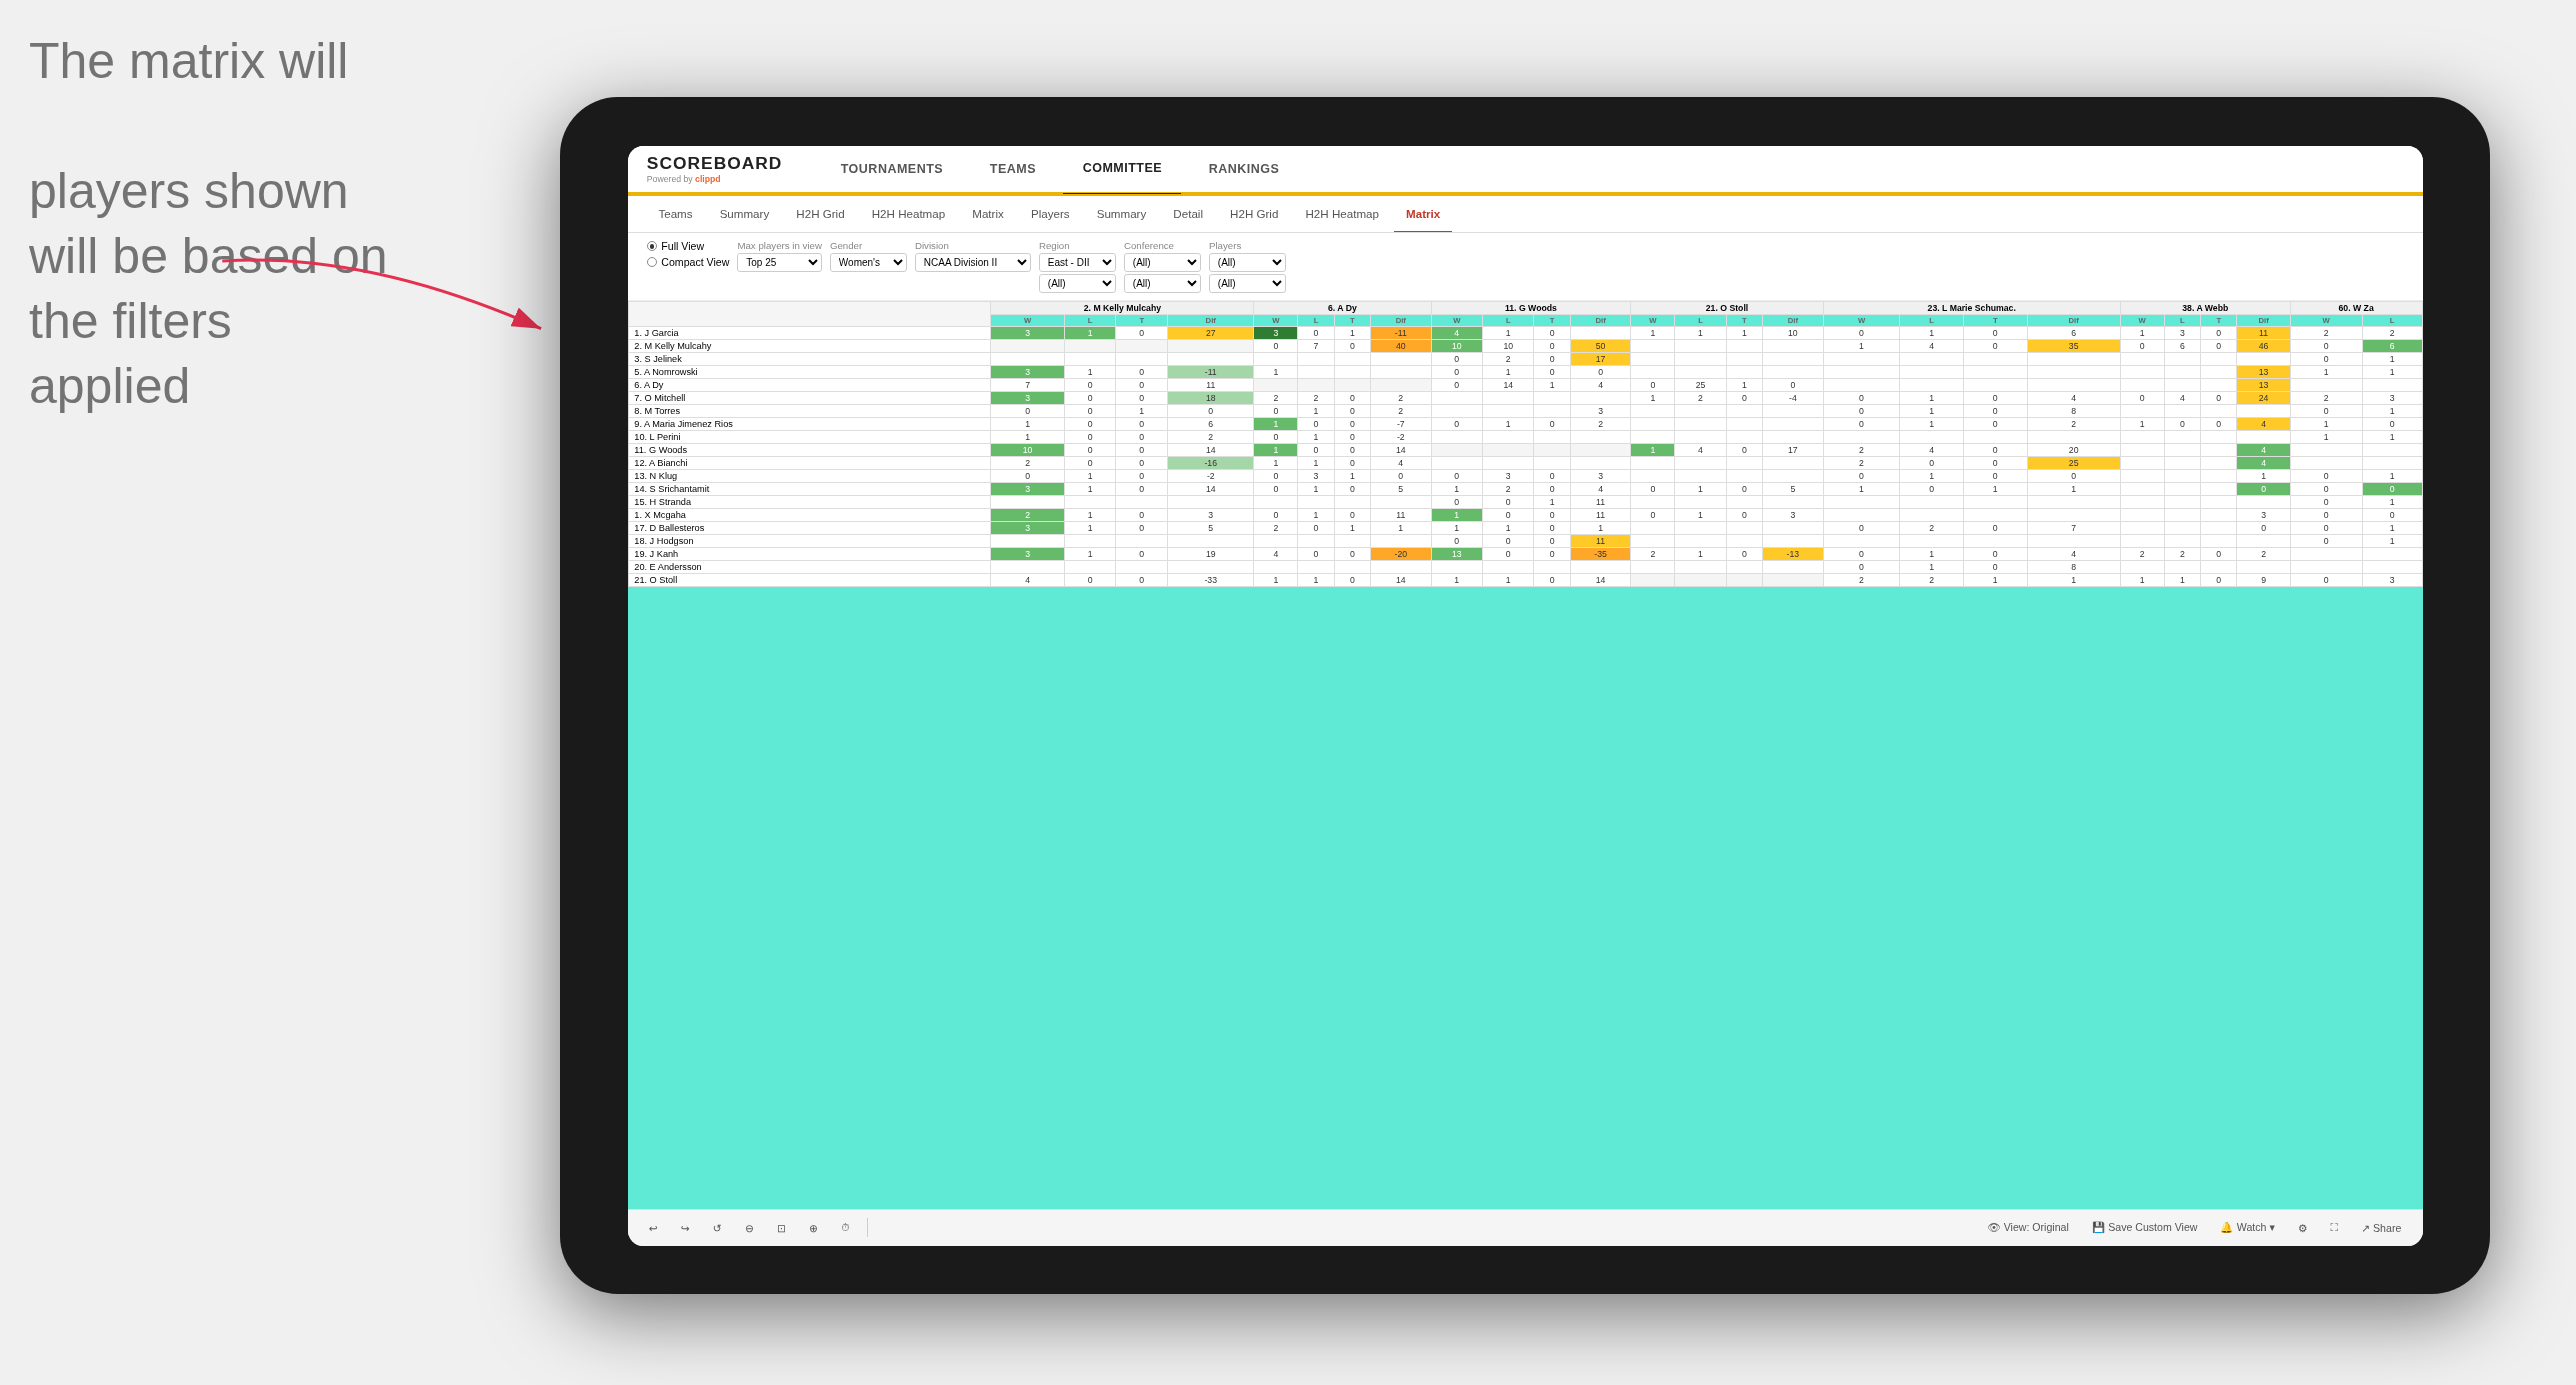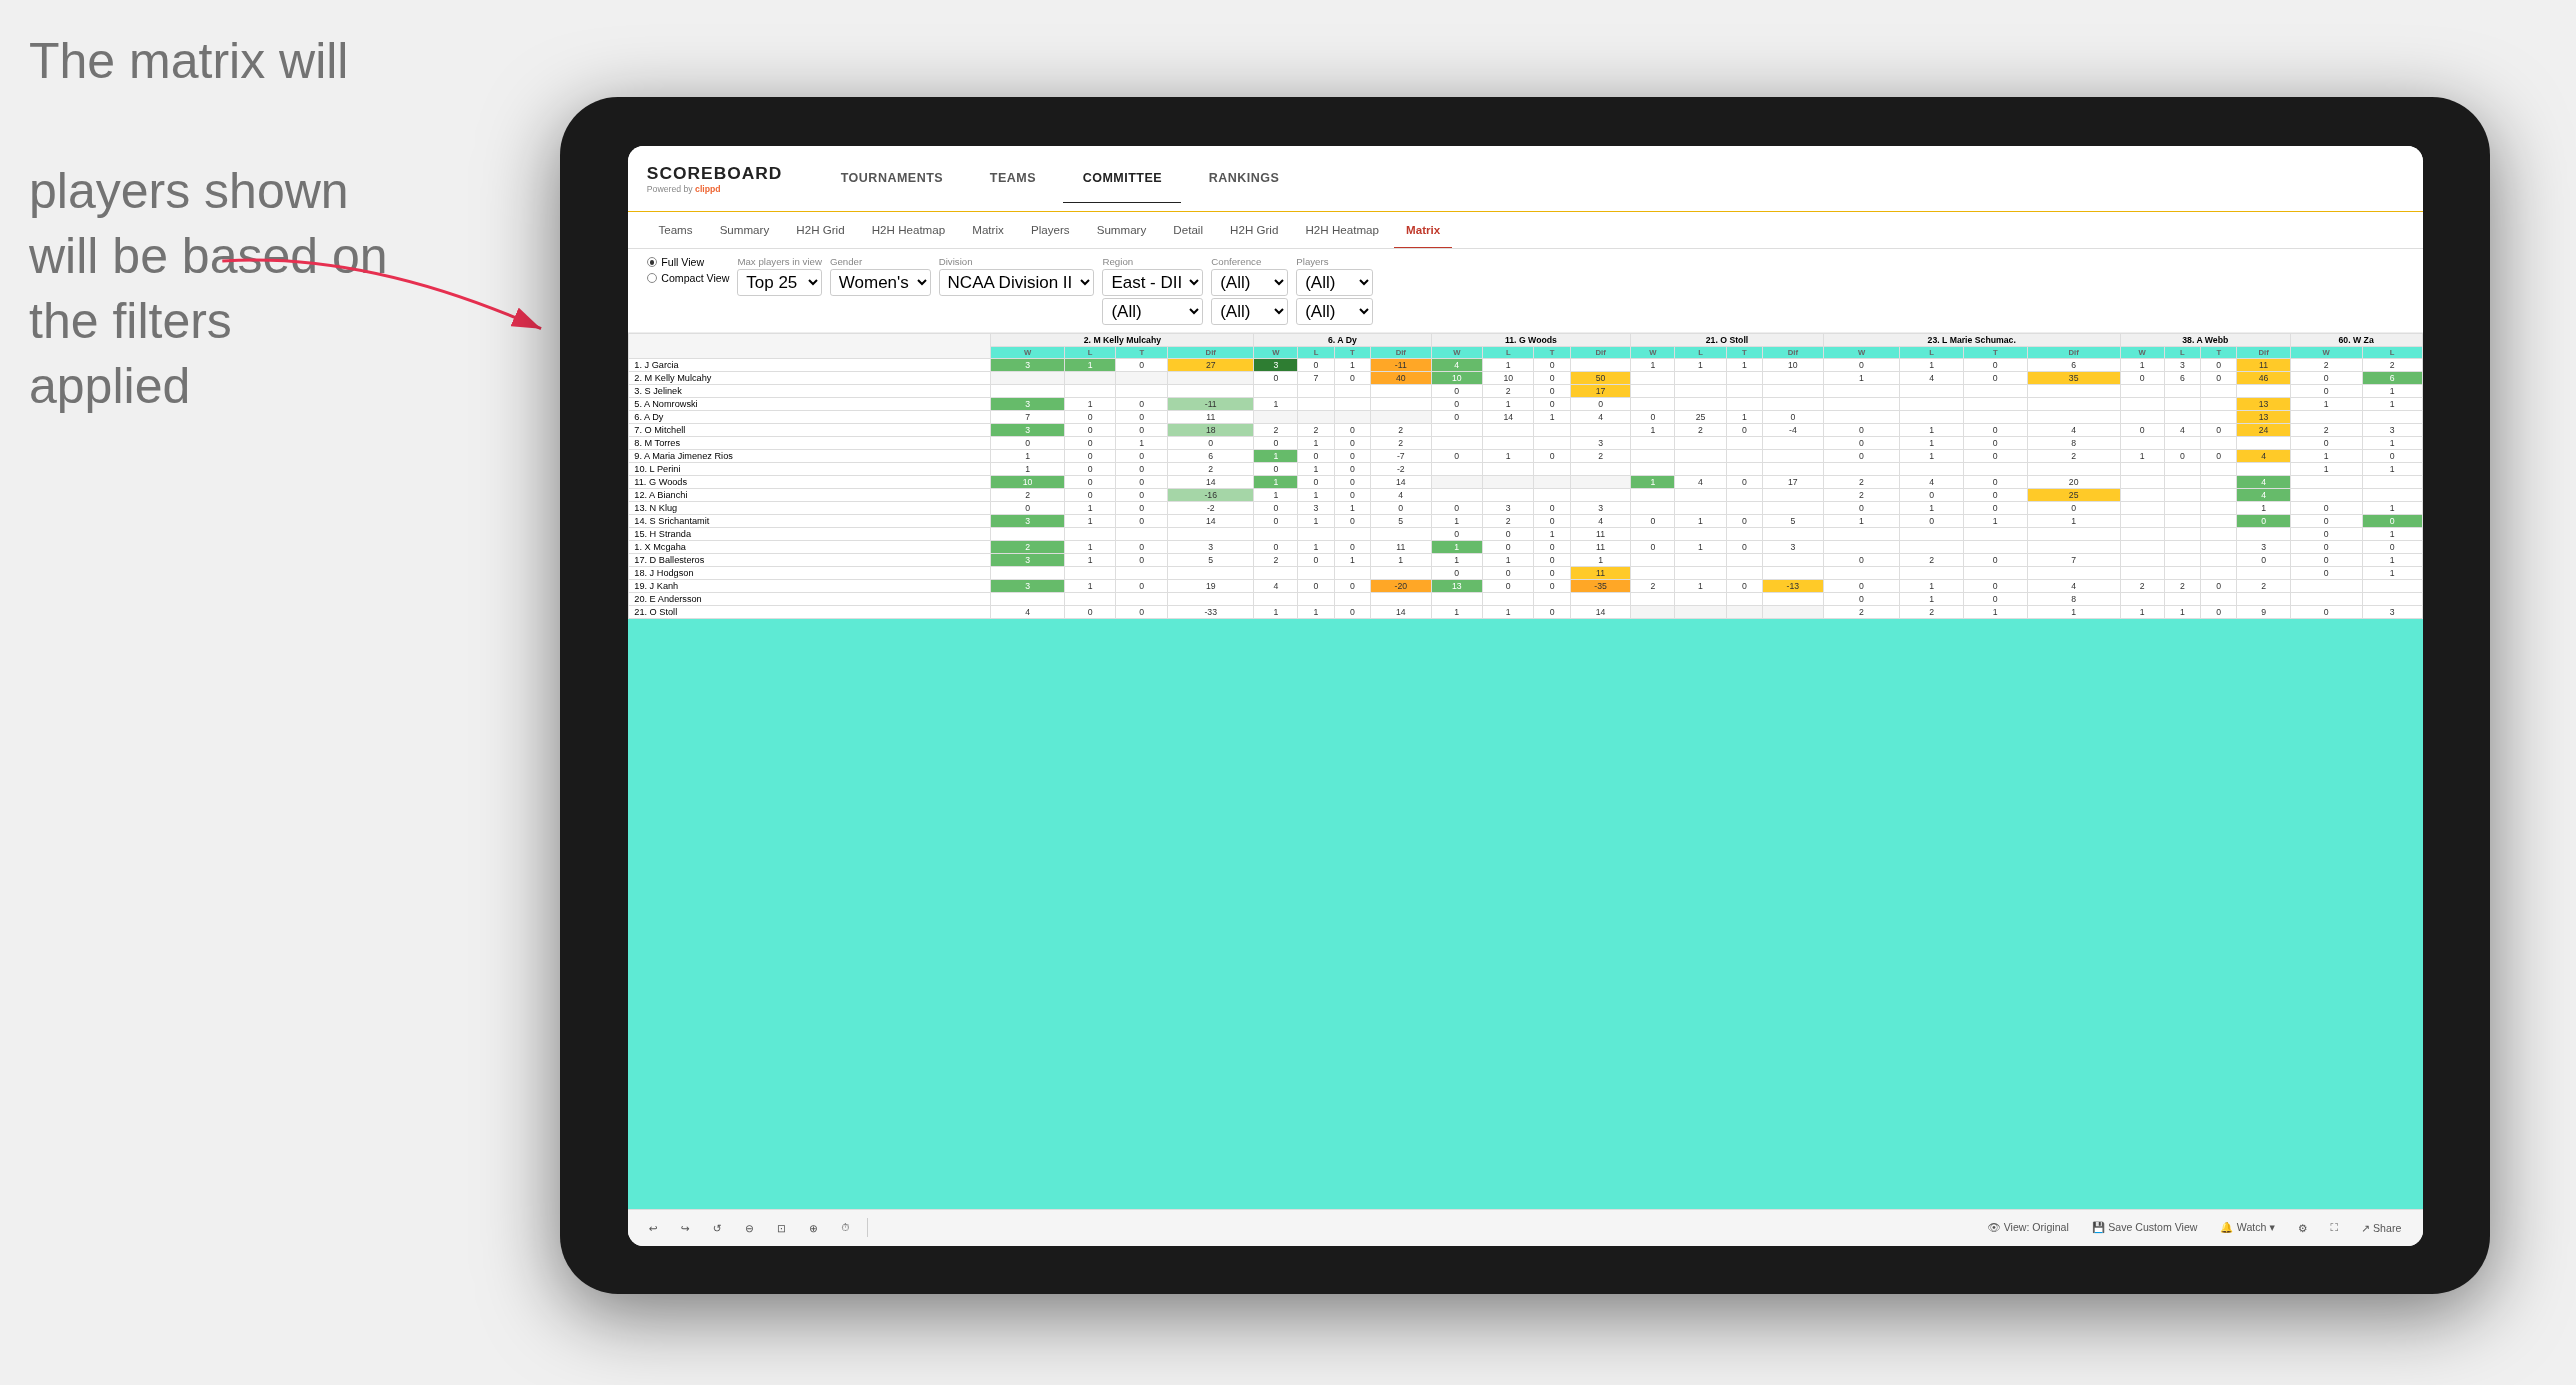--- a/index.html
+++ b/index.html
@@ -47,22 +47,22 @@
       overflow: hidden;
       display: flex;
       flex-direction: column;
     }
 
     
     .top-nav {
       display: flex;
       align-items: center;
       padding: 0 19.3px;
-      height: 66px;
-      border-bottom: 1px solid #eab308;
+      height: 50px;
+      border-bottom: 4px solid #eab308;
       background: #fff;
       flex-shrink: 0;
     }
 
     .logo {
       display: flex;
       flex-direction: column;
       margin-right: 39px;
     }
 
@@ -180,21 +180,21 @@
       flex-direction: column;
       gap: 1.9px;
     }
 
     .filter-label {
       font-size: 9.7px;
       color: #888;
     }
 
     .filter-select {
-      font-size: 17px;
+      font-size: 10px;
       border: 1px solid #ccc;
       border-radius: 2.9px;
       padding: 1.9px 3.9px;
       background: #fff;
       min-width: 77px;
     }
 
     .filter-select-wide {
       min-width: 116px;
     }

